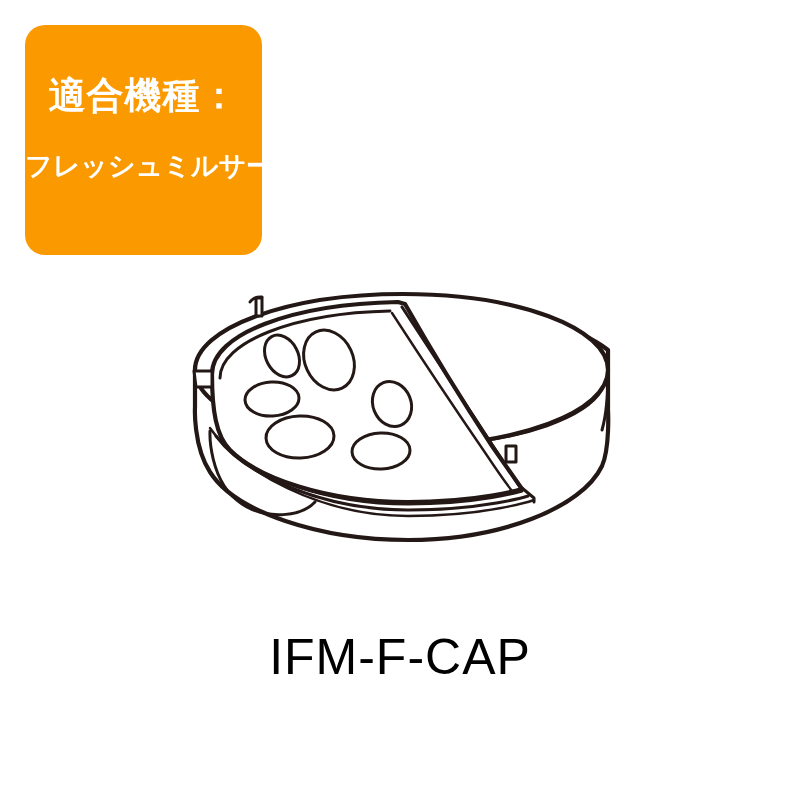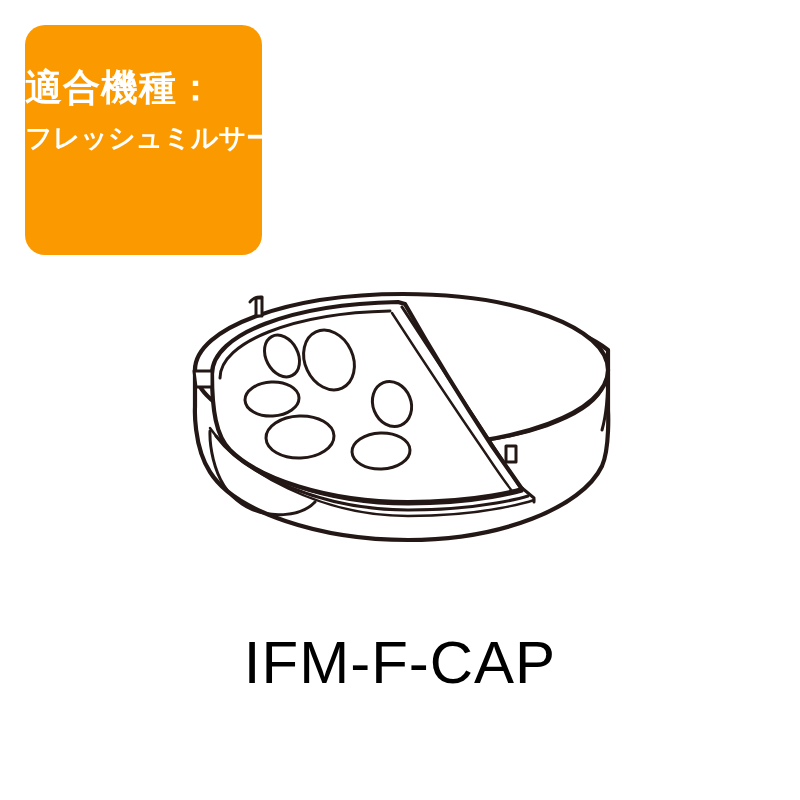--- a/index.html
+++ b/index.html
@@ -26,34 +26,34 @@
     position: absolute;
     left: 25px;
     top: 25px;
     width: 237px;
     height: 230px;
     background: #fb9a00;
     border-radius: 20px;
     box-sizing: border-box;
     display: flex;
     flex-direction: column;
-    align-items: flex-start;
-    padding-top: 12px;
+    align-items: center;
+    padding-top: 20px;
   }
   .badge-title {
     color: #ffffff;
     font-size: 37px;
     font-weight: 700;
     letter-spacing: 1px;
     line-height: 1.25;
     margin-top: 28px;
     white-space: nowrap;
   }
   .badge-models {
-    margin-top: 8px;
+    margin-top: 28px;
     width: 100%;
     text-align: center;
   }
   .badge-model-line {
     color: #ffffff;
     font-size: 27px;
     font-weight: 700;
     line-height: 1.45;
     letter-spacing: 0px;
     white-space: nowrap;
@@ -84,21 +84,21 @@
   .fillwhite { fill: #ffffff; }
 
   
   .product-code {
     position: absolute;
     left: 0;
     top: 628px;
     width: 800px;
     text-align: center;
     color: #000000;
-    font-size: 60px;
+    font-size: 50px;
     font-weight: 400;
     letter-spacing: 1px;
     font-family: "Liberation Sans", "DejaVu Sans", sans-serif;
   }
 </style>
 </head>
 <body>
 
 <div class="page">
 

